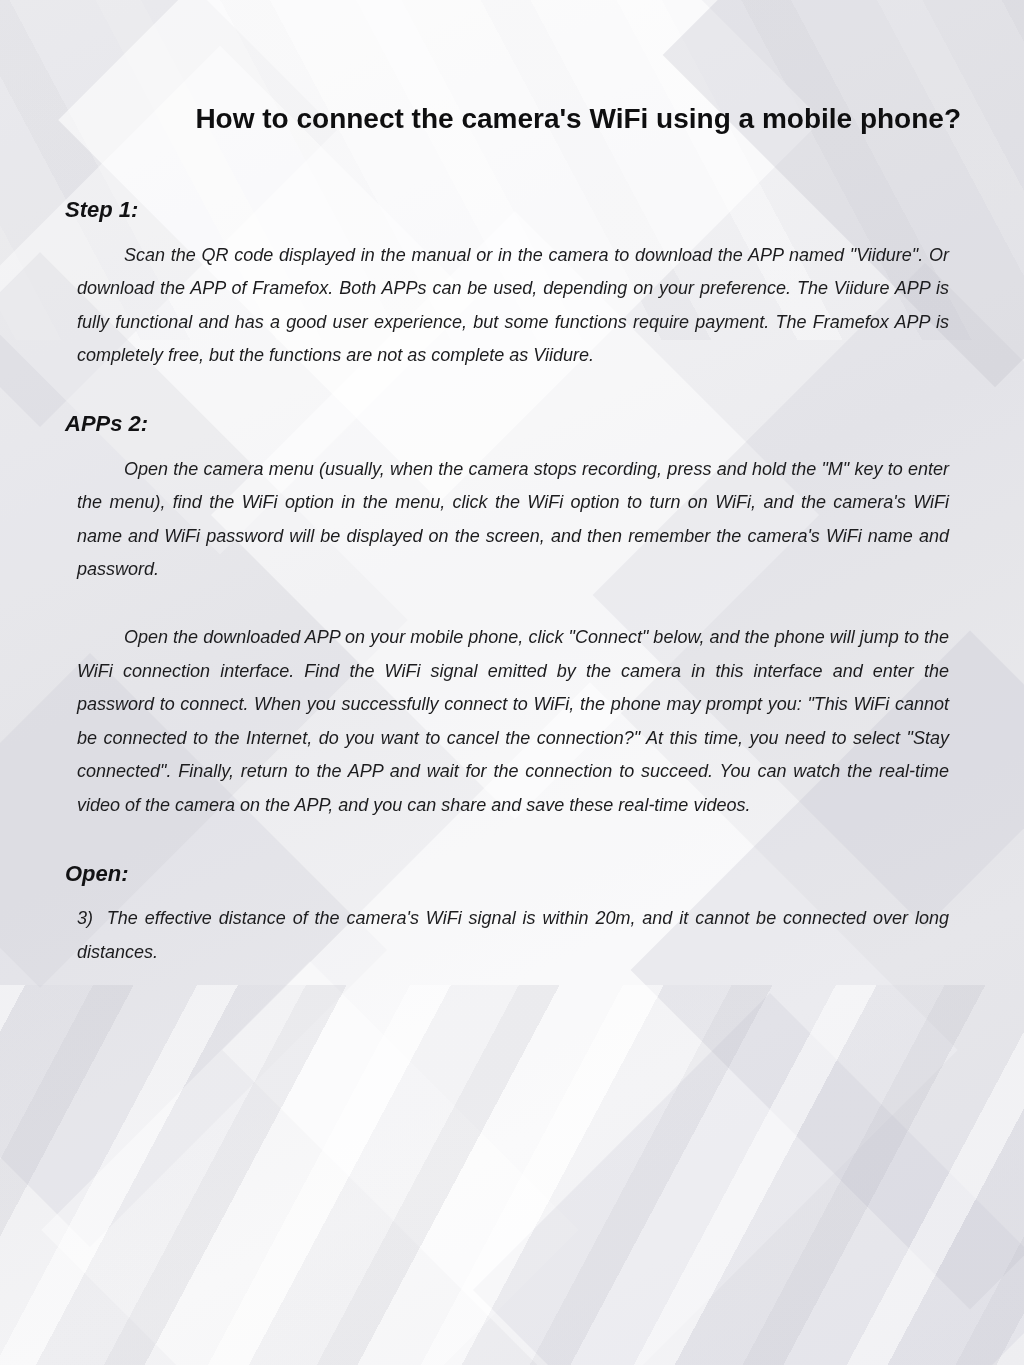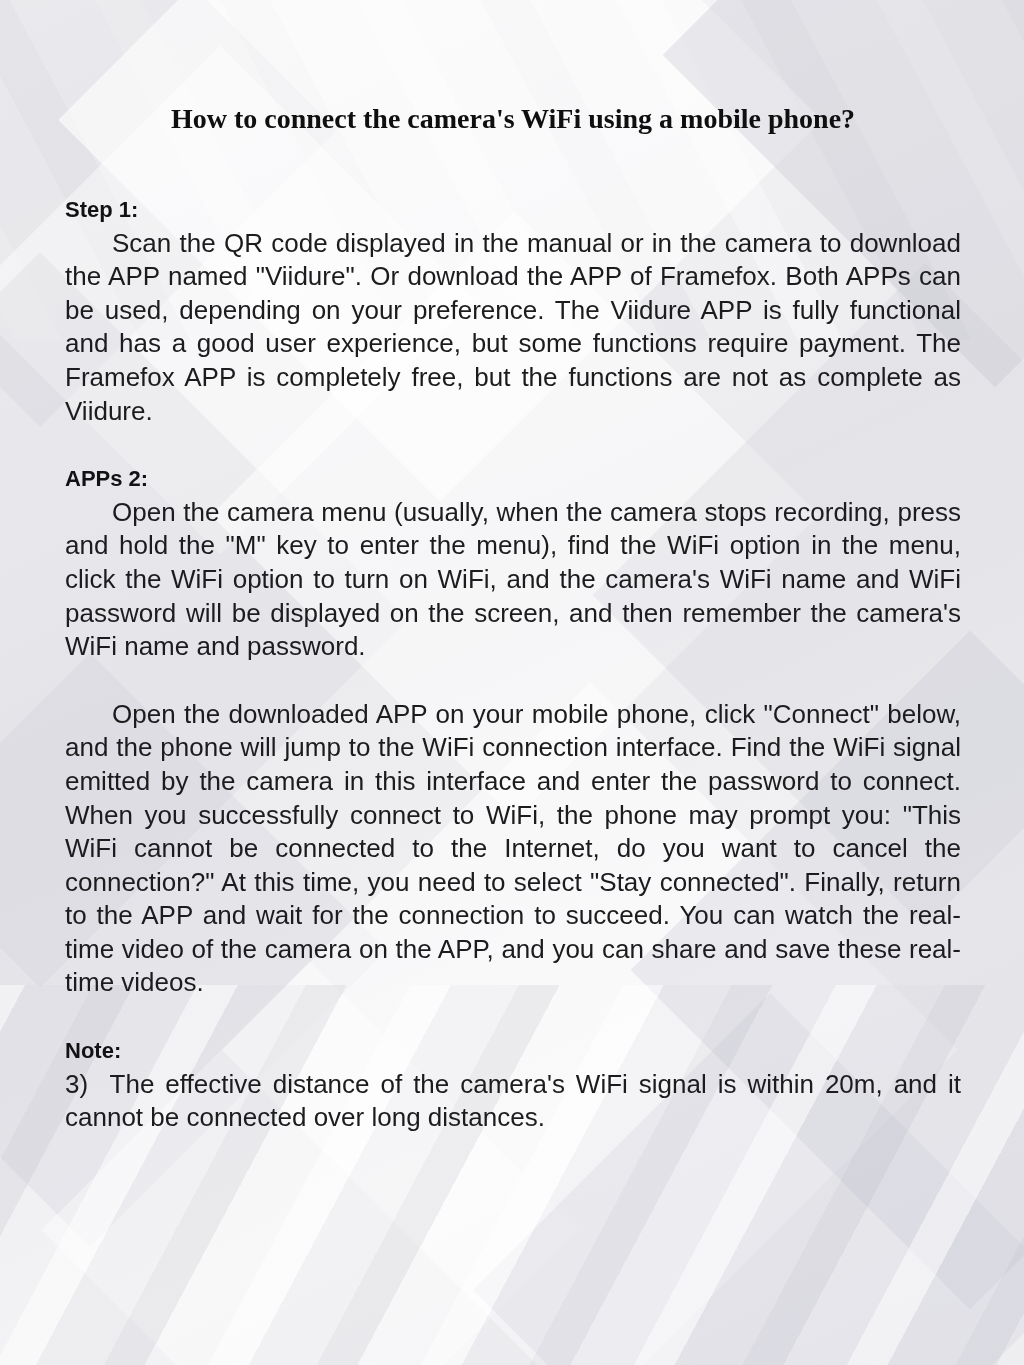--- a/index.html
+++ b/index.html
@@ -37,36 +37,35 @@
   .content {
     position: relative; z-index: 2;
     padding: 100px 63px 0 65px;
     color: #1c1c1e;
   }
   h1.title {
     margin: 0 0 56px 0;
     font-size: 28px;
     line-height: 37px;
     font-weight: 700;
-    text-align: center;
+    text-align: right;
     color: #0f0f10;
-    font-family: Liberation Serif, serif;
   }
-  section { margin-top: 34px; }
+  section { margin-top: 34px; font-style: italic; }
   section:first-of-type { margin-top: 0; }
   h2.step {
     margin: 0;
     font-size: 22px;
     line-height: 33.6px;
     font-weight: 700;
     color: #121214;
   }
   p.para {
-    margin: 0;
-    font-size: 26px;
+    margin: 12px;
+    font-size: 18px;
     line-height: 33.6px;
     text-align: justify;
     color: #1c1c1e;
   }
   p.indent { text-indent: 47px; }
 </style>
 </head>
 <body>
 
 <div class="page">
@@ -100,18 +99,18 @@
     <section>
       <h2 class="step">APPs 2:</h2>
       <p class="para indent">Open the camera menu (usually, when the camera stops recording, press and hold the "M" key to enter the menu), find the WiFi option in the menu, click the WiFi option to turn on WiFi, and the camera's WiFi name and WiFi password will be displayed on the screen, and then remember the camera's WiFi name and password.</p>
     </section>
 
     <section>
       <p class="para indent">Open the downloaded APP on your mobile phone, click "Connect" below, and the phone will jump to the WiFi connection interface. Find the WiFi signal emitted by the camera in this interface and enter the password to connect. When you successfully connect to WiFi, the phone may prompt you: "This WiFi cannot be connected to the Internet, do you want to cancel the connection?" At this time, you need to select "Stay connected". Finally, return to the APP and wait for the connection to succeed. You can watch the real-time video of the camera on the APP, and you can share and save these real-time videos.</p>
     </section>
 
     <section>
-      <h2 class="step">Note:</h2>
+      <h2 class="step">Open:</h2>
       <p class="para">3)&nbsp; The effective distance of the camera's WiFi signal is within 20m, and it cannot be connected over long distances.</p>
     </section>
 
   </div>
 </div>
 
 </body></html>

